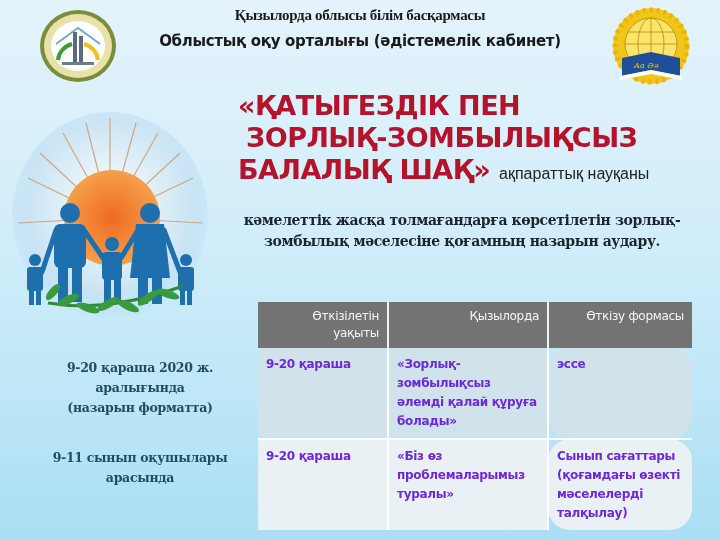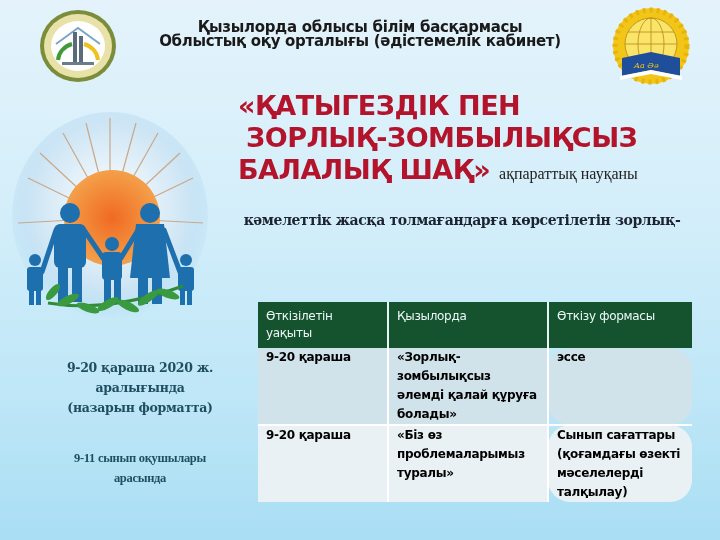--- a/index.html
+++ b/index.html
@@ -14,44 +14,44 @@
     font-family:"DejaVu Sans", sans-serif; font-weight:bold; font-size:15px; color:#1a1a1a;
     letter-spacing:-0.3px;
   }
   .logo-left { left:38px; top:8px; width:80px; height:76px; }
   .logo-right { left:604px; top:6px; width:94px; height:80px; }
   .title {
     position:absolute; left:238px; font-family:"DejaVu Sans", sans-serif;
     font-weight:bold; color:#b3132b; font-size:27px; letter-spacing:-0.5px; line-height:32px;
   }
   .subtitle {
-    font-family:Liberation Serif, serif; font-weight:normal; color:#222; font-size:16px; letter-spacing:0;
+    font-family:Liberation Sans, sans-serif; font-weight:normal; color:#222; font-size:16px; letter-spacing:0;
   }
   .goal {
     position:absolute; left:232px; width:460px; text-align:center;
     font-family:"DejaVu Serif", serif; font-weight:bold; font-size:14px; color:#1c2430;
     line-height:21px; letter-spacing:-0.4px;
   }
   .goal u { text-decoration:underline; }
   .side-text {
     position:absolute; left:30px; width:220px; text-align:center;
     font-family:"DejaVu Serif", serif; font-weight:bold; font-size:12.5px; color:#1f4e60;
     line-height:20px; letter-spacing:-0.3px;
   }
   table.events {
     position:absolute; left:258px; top:302px; width:434px; border-collapse:collapse;
     font-family:"DejaVu Sans", sans-serif; font-size:12px; letter-spacing:-0.3px;
   }
   table.events th {
-    background:#14532d; color:#eef8fb; font-weight:normal; text-align:left; vertical-align:top;
+    background:#737373; color:#eef8fb; font-weight:normal; text-align:right; vertical-align:top;
     padding:6px 8px; height:34px; border-right:2px solid #e6f3f7; line-height:17px;margin-top:16px;
   }
   table.events th:last-child { border-right:none; }
   table.events td {
-    text-align:left; vertical-align:top; padding:0 8px; font-weight:bold; color:#000000;
+    text-align:left; vertical-align:top; padding:7px 8px; font-weight:bold; color:#6d28d9;
     border-right:2px solid #ffffff; line-height:19px;
   }
   table.events td:last-child { border-right:none;border-radius:22px; }
   table.events tr.r1 td { background:#d1e3ea; height:71px; }
   table.events tr.r2 td { background:#e9f1f4; height:71px; border-top:2px solid #ffffff; }
 </style>
 </head>
 <body>
 
 <div class="abs logo-left">
@@ -61,21 +61,21 @@
     <ellipse cx="40" cy="38" rx="27" ry="25" fill="#ffffff"></ellipse>
     <path d="M18 36 L40 20 L62 36" stroke="#7aa7c4" stroke-width="2" fill="none"></path>
     <path d="M20 52 A20 18 0 0 1 34 36" stroke="#3f9b3a" stroke-width="4" fill="none"></path>
     <path d="M60 52 A20 18 0 0 0 46 36" stroke="#f0c020" stroke-width="4" fill="none"></path>
     <rect x="35" y="24" width="4" height="30" fill="#5a6b7a"></rect>
     <rect x="41" y="28" width="4" height="26" fill="#5a6b7a"></rect>
     <rect x="24" y="54" width="32" height="3" fill="#6a7d8c"></rect>
   </svg>
 </div>
 
-<div class="header-line" style="top:18px;">Қызылорда облысы білім басқармасы</div>
+<div class="header-line" style="top:7px;font-family:Liberation Serif, serif;">Қызылорда облысы білім басқармасы</div>
 <div class="header-line" style="top:32px;">Облыстық оқу орталығы (әдістемелік кабинет)</div>
 
 <div class="abs logo-right">
   <svg width="94" height="80" viewBox="0 0 94 80">
     <g fill="#f2c618">
       <circle cx="47" cy="40" r="38"></circle>
     </g>
     <g stroke="#e8b40c" stroke-width="5" stroke-dasharray="3 4" fill="none">
       <circle cx="47" cy="40" r="36"></circle>
     </g>
@@ -164,28 +164,29 @@
       <ellipse cx="120" cy="198" rx="12" ry="4" transform="rotate(25 120 198)"></ellipse>
       <ellipse cx="140" cy="190" rx="12" ry="4" transform="rotate(-35 140 190)"></ellipse>
       <ellipse cx="160" cy="186" rx="12" ry="4" transform="rotate(20 160 186)"></ellipse>
       <ellipse cx="45" cy="184" rx="10" ry="4" transform="rotate(-50 45 184)"></ellipse>
     </g>
   </svg>
 </div>
 
 <div class="goal" style="top:210px;">
   <div>кәмелеттік жасқа толмағандарға көрсетілетін зорлық-</div>
+  <div>зомбылық мәселесіне қоғамның назарын аудару.</div>
 </div>
 
 <div class="side-text" style="top:358px;">
   <div>9-20 қараша   2020 ж.</div>
   <div>аралығында</div>
   <div>(назарын форматта)</div>
 </div>
-<div class="side-text" style="top:448px;font-family:Liberation Serif, serif;">
+<div class="side-text" style="top:448px;">
   <div>9-11 сынып оқушылары</div>
   <div>арасында</div>
 </div>
 
 <table class="events">
   <colgroup>
     <col style="width:130px">
       <col style="width:160px">
       <col style="width:144px">
   </colgroup>

